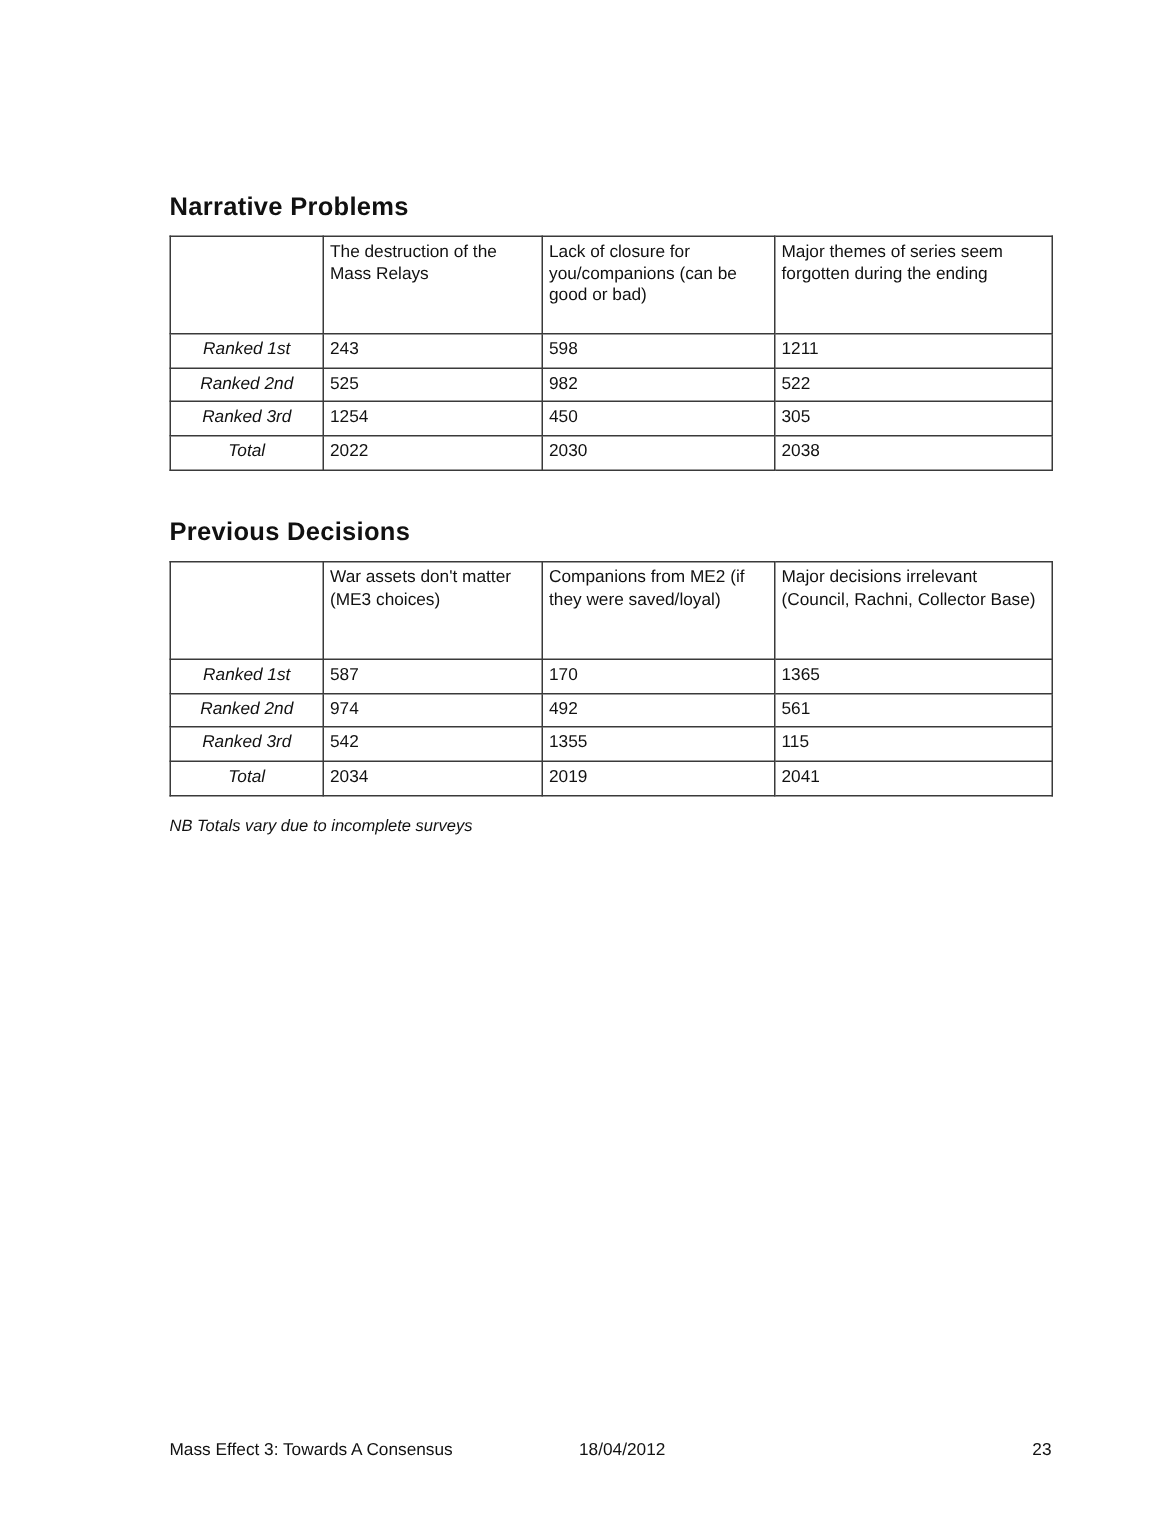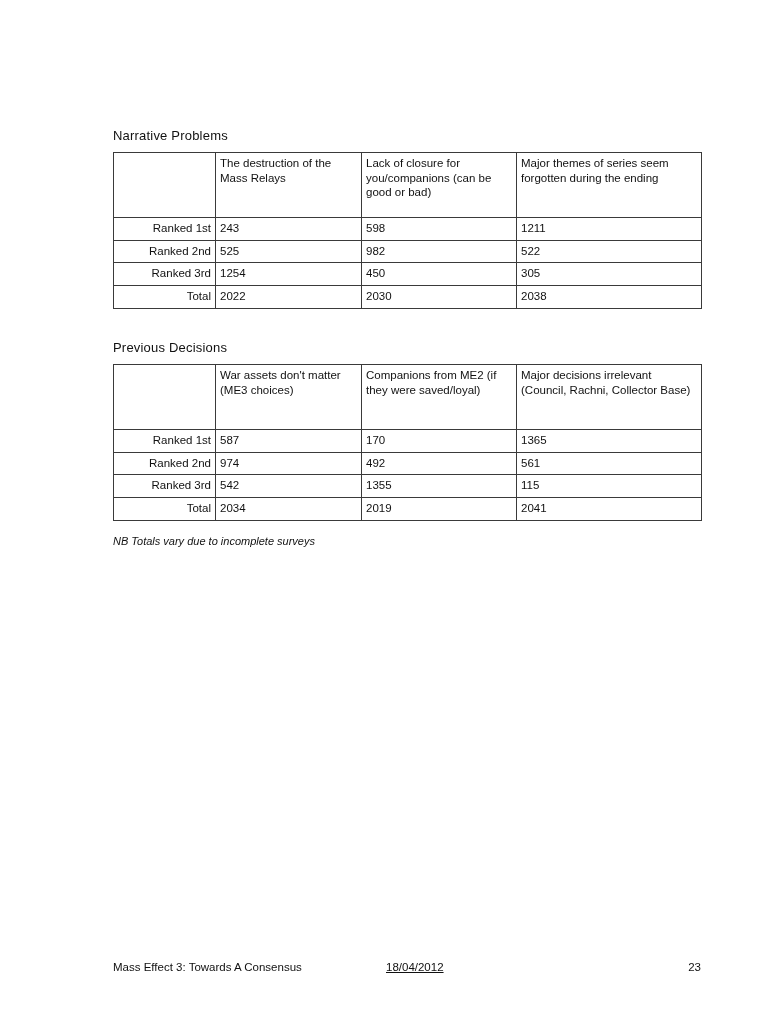--- a/index.html
+++ b/index.html
@@ -23,22 +23,22 @@
     height: 1024px;
     background: #ffffff;
   }
   .content {
     position: absolute;
     left: 113px;
     top: 128px;
     width: 588px;
   }
   .section-title {
-    font-size: 13px;
-    font-weight: normal;
+    font-size: 17px;
+    font-weight: bold;
     color: #111111;
     letter-spacing: 0.2px;
     margin: 0 0 9px 0;
   }
   table.data-table {
     border-collapse: collapse;
     width: 588px;
     table-layout: fixed;
     margin: 0;
   }
@@ -59,22 +59,23 @@
   table.data-table col.c3 { width: 185px; }
 
   .hdr-row td {
     height: 57px;
     vertical-align: top;
   }
   .hdr-blank {
     border-right: 1px solid #3a3a3a;
   }
   .row-label {
-    text-align: right;
+    text-align: center;
     white-space: nowrap;
+    font-style: italic;
   }
   .num {
     text-align: left;
     padding-right: 5px;
   }
   .total-row td {
     font-weight: bold;
   }
   .total-row td.row-label {
     font-weight: normal;
@@ -103,21 +104,20 @@
     position: absolute;
     left: 0;
     top: 0;
     white-space: nowrap;
   }
   .footer-date {
     position: absolute;
     left: 273px;
     top: 0;
     white-space: nowrap;
-    text-decoration: underline;
   }
   .footer-page {
     position: absolute;
     right: 0;
     top: 0;
     text-align: left;
   }
 </style>
 </head>
 <body>

